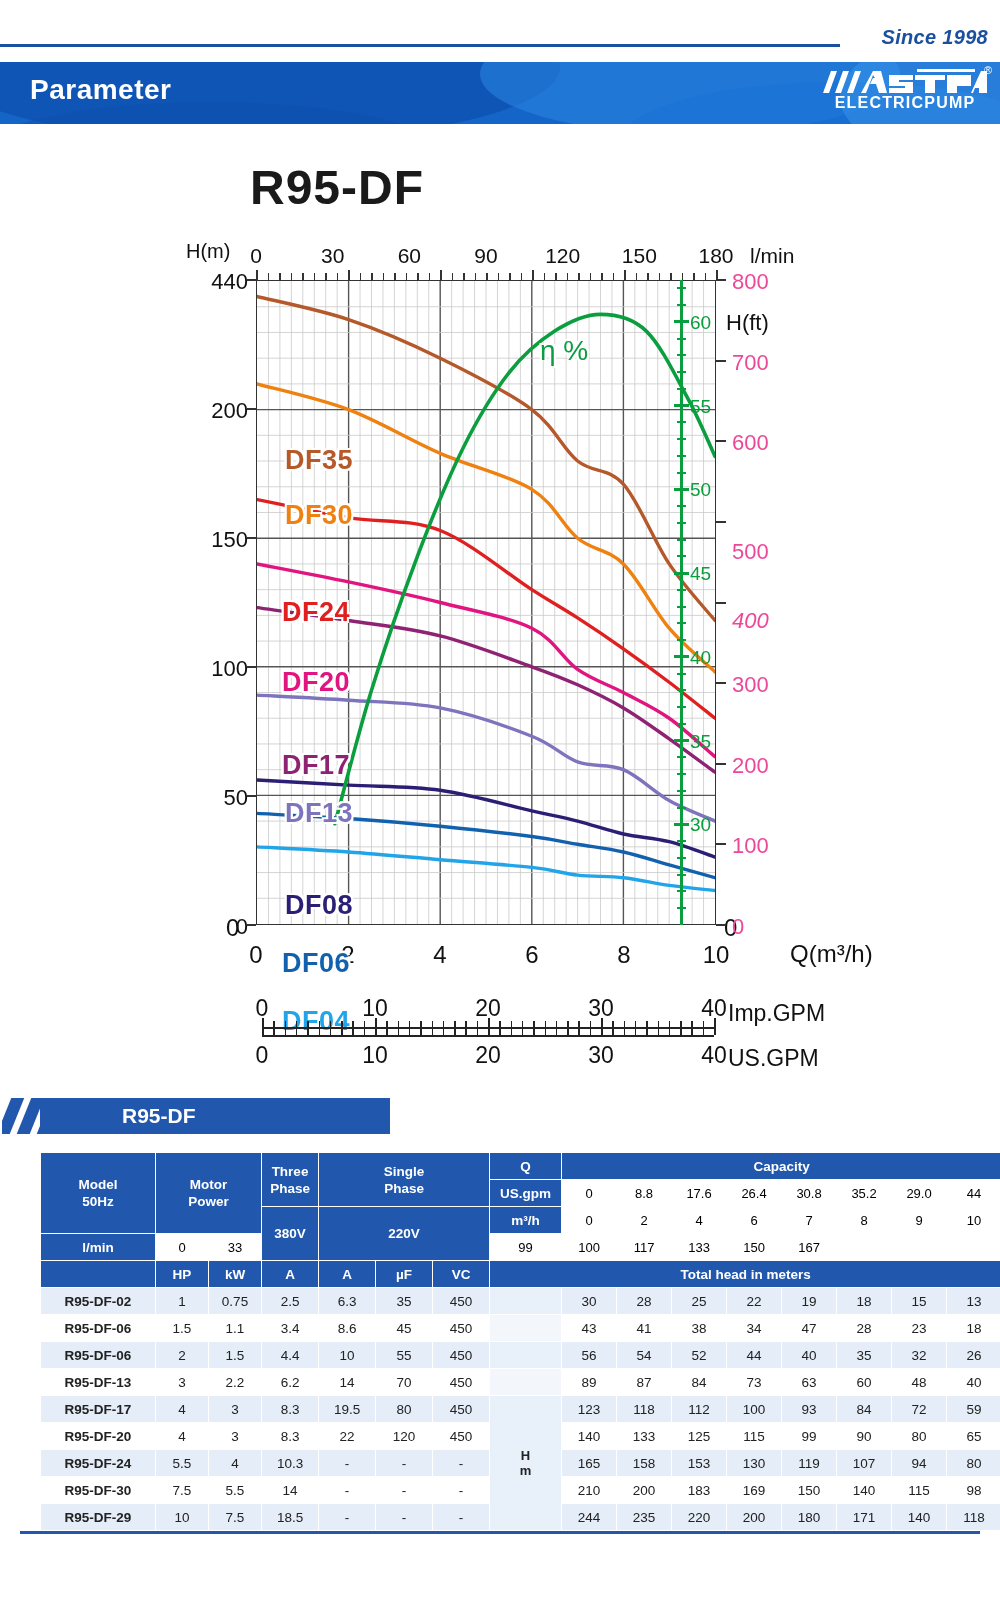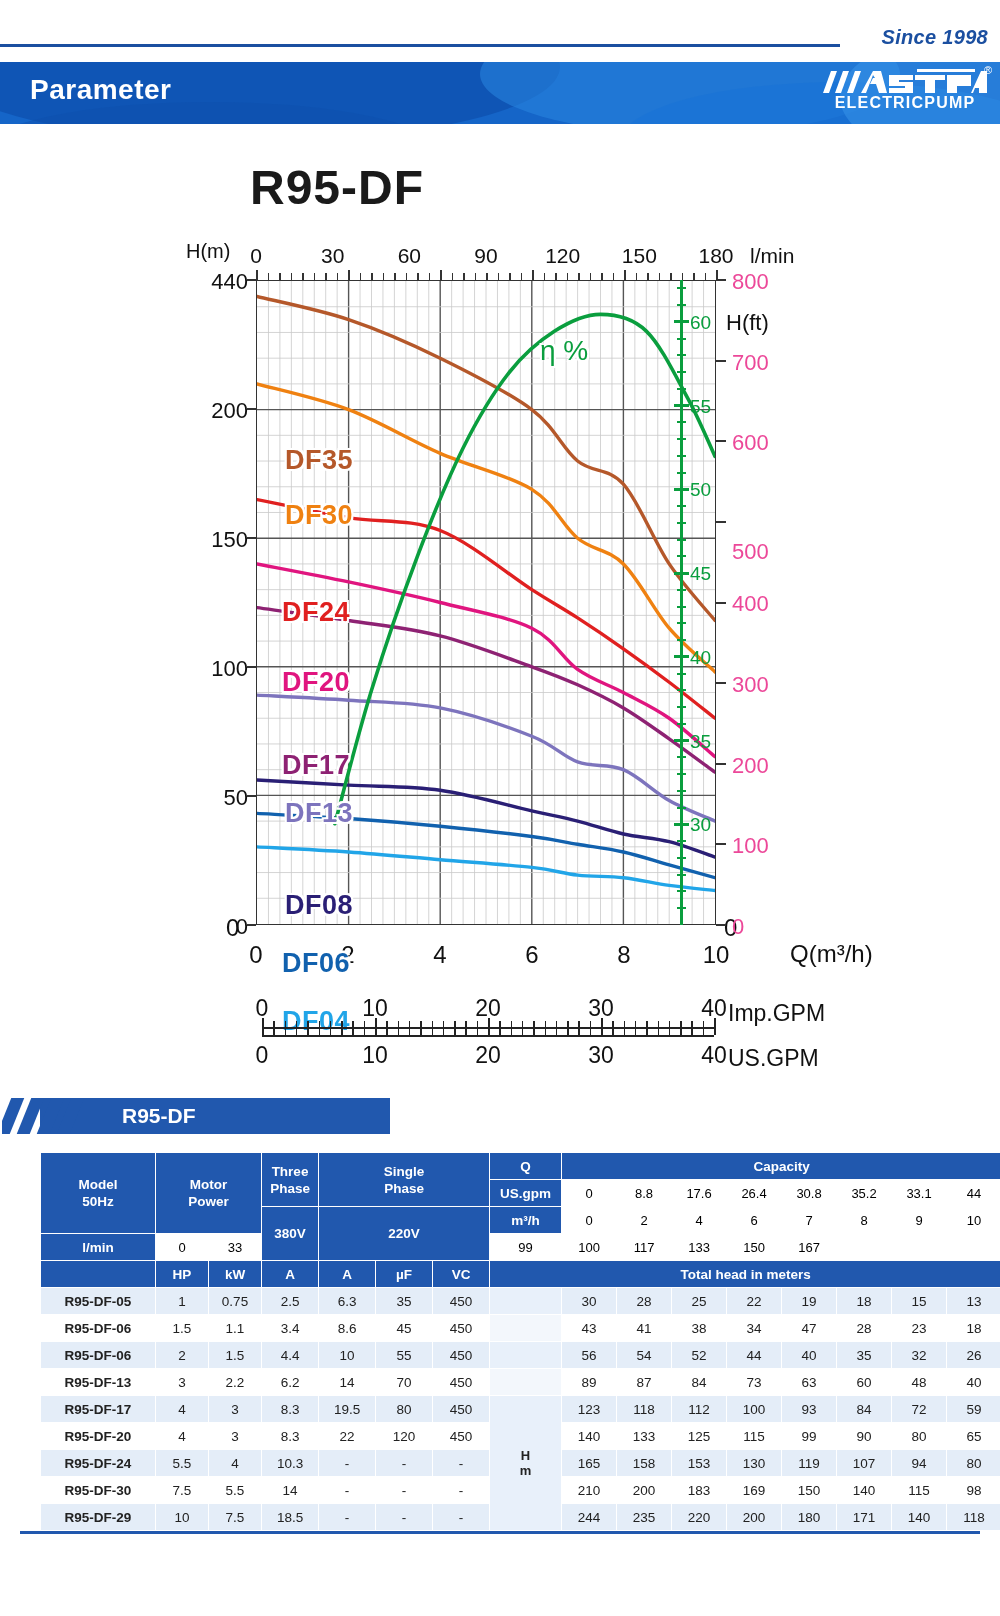--- a/index.html
+++ b/index.html
@@ -213,21 +213,21 @@
       <div class="ytick" style="left:180px;top:140px;width:68px;">440</div>
       <div style="position:absolute;left:247px;top:139px;width:9px;height:2px;background:#333;"></div>
       <div class="yftick" style="left:732px;top:785px;">0</div>
       <div style="position:absolute;left:716px;top:784px;width:10px;height:2px;background:#333;"></div>
       <div class="yftick" style="left:732px;top:704.375px;">100</div>
       <div style="position:absolute;left:716px;top:703.375px;width:10px;height:2px;background:#333;"></div>
       <div class="yftick" style="left:732px;top:623.75px;">200</div>
       <div style="position:absolute;left:716px;top:622.75px;width:10px;height:2px;background:#333;"></div>
       <div class="yftick" style="left:732px;top:543.125px;">300</div>
       <div style="position:absolute;left:716px;top:542.125px;width:10px;height:2px;background:#333;"></div>
-      <div class="yftick" style="left:732px;top:462px;">400</div>
+      <div class="yftick" style="left:732px;top:479px;font-style:italic;">400</div>
       <div style="position:absolute;left:716px;top:461.5px;width:10px;height:2px;background:#333;"></div>
       <div class="yftick" style="left:732px;top:381.875px;margin-top:28px;">500</div>
       <div style="position:absolute;left:716px;top:380.875px;width:10px;height:2px;background:#333;"></div>
       <div class="yftick" style="left:732px;top:301.25px;">600</div>
       <div style="position:absolute;left:716px;top:300.25px;width:10px;height:2px;background:#333;"></div>
       <div class="yftick" style="left:732px;top:220.625px;">700</div>
       <div style="position:absolute;left:716px;top:219.625px;width:10px;height:2px;background:#333;"></div>
       <div class="yftick" style="left:732px;top:140px;">800</div>
       <div style="position:absolute;left:716px;top:139px;width:10px;height:2px;background:#333;"></div>
       <div class="xtop" style="left:256px;top:104px;">0</div>
@@ -498,21 +498,21 @@
         <th colspan="8">Capacity</th>
       </tr>
       <tr>
         <th>US.gpm</th>
         <td class="cap">0</td>
         <td class="cap">8.8</td>
         <td class="cap">17.6</td>
         <td class="cap">26.4</td>
         <td class="cap">30.8</td>
         <td class="cap">35.2</td>
-        <td class="cap">33.1</td>
+        <td class="cap">29.0</td>
         <td class="cap">44</td>
       </tr>
       <tr>
         <th rowspan="2">380V</th>
         <th colspan="3" rowspan="2">220V</th>
         <th>m³/h</th>
         <td class="cap" style="background:#fff">0</td>
         <td class="cap" style="background:#fff">2</td>
         <td class="cap" style="background:#fff">4</td>
         <td class="cap" style="background:#fff">6</td>
@@ -538,21 +538,21 @@
         <th>kW</th>
         <th>A</th>
         <th>A</th>
         <th>µF</th>
         <th>VC</th>
         <th colspan="9">Total head in meters</th>
       </tr>
     </thead>
     <tbody id="tbody">
           <tr>
-    <td class="model">R95-DF-05</td>
+    <td class="model">R95-DF-02</td>
     <td>1</td>
     <td>0.75</td>
     <td>2.5</td>
     <td>6.3</td>
     <td>35</td>
     <td>450</td>
     <td class="blank"></td>
     <td>30</td>
             <td>28</td>
             <td>25</td>

